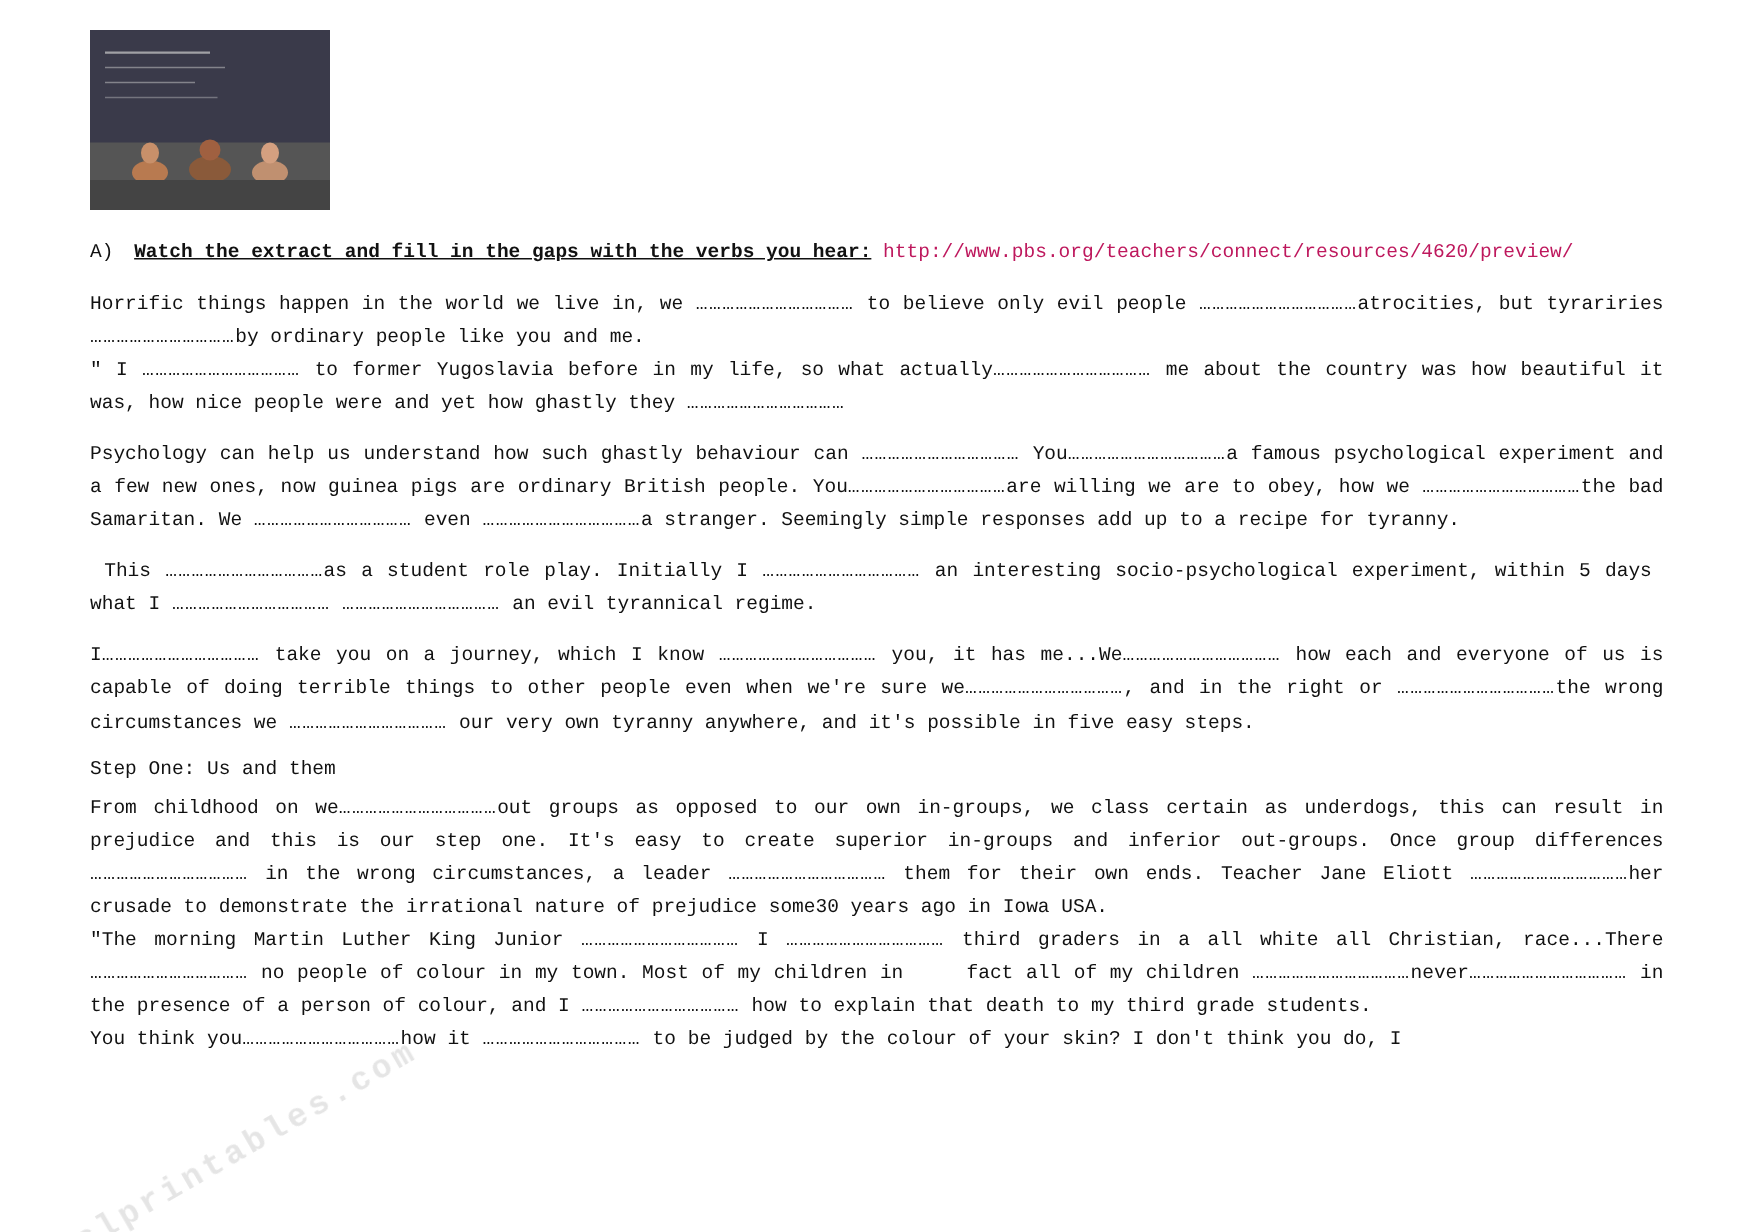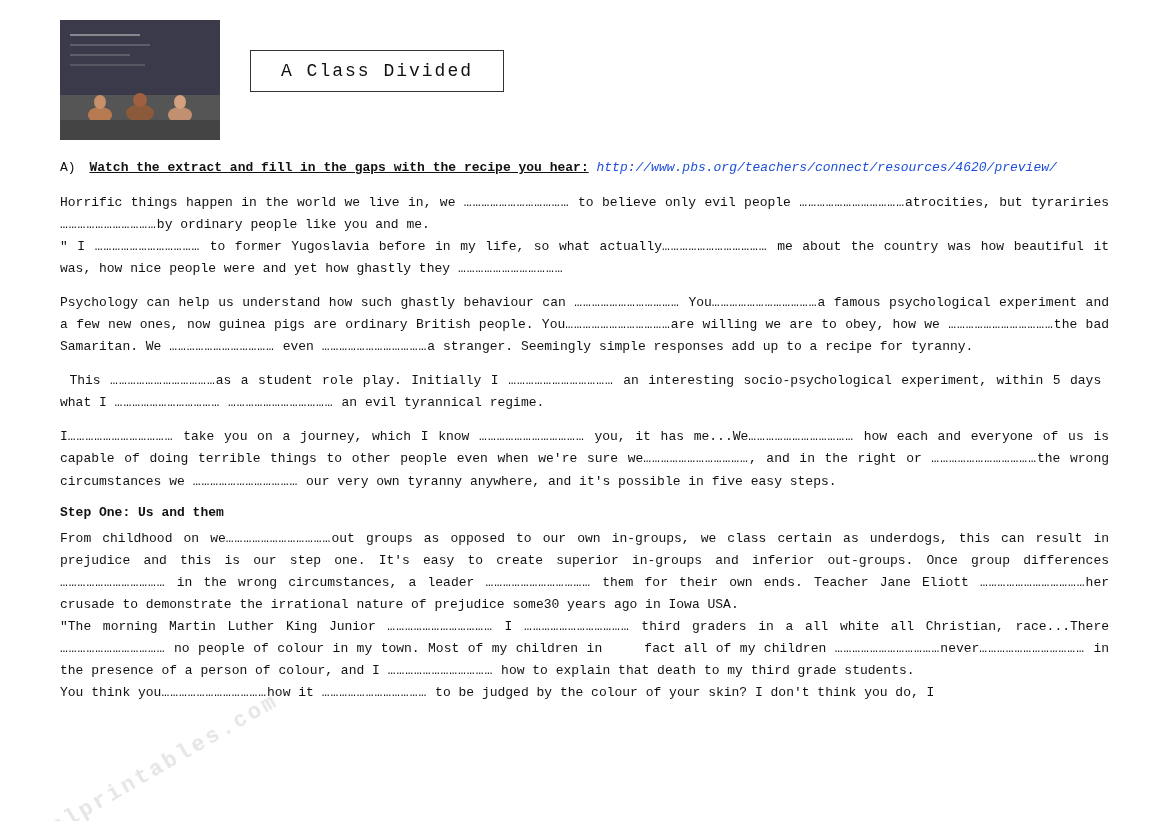--- a/index.html
+++ b/index.html
@@ -52,44 +52,43 @@
       letter-spacing: 2px;
     }
 
     .instruction-line {
       margin-bottom: 14px;
       font-size: 13px;
       line-height: 1.5;
     }
 
     .instruction-line a {
-      color: #1d4ed8;
+      color: #be185d;
       text-decoration: none;
-      font-style: italic;
     }
 
     .underline-bold {
       font-weight: bold;
       text-decoration: underline;
     }
 
     .label-a {
       font-size: 13px;
       margin-right: 6px;
     }
 
     .paragraph {
       margin-bottom: 12px;
       line-height: 1.7;
       text-align: justify;
       font-family: Liberation Mono, monospace;
     }
 
     .step-heading {
-      font-weight: bold;
+      font-weight: normal;
       margin-bottom: 8px;
       margin-top: 8px;
       font-size: 13px;
     }
 
     .dots {
       letter-spacing: 1px;
       color: #111;
     }
 
@@ -123,30 +122,25 @@
       <ellipse cx="40" cy="95" rx="12" ry="8" fill="#b87a50"></ellipse>
       <ellipse cx="40" cy="82" rx="6" ry="7" fill="#c8906a"></ellipse>
       <ellipse cx="80" cy="93" rx="14" ry="9" fill="#8a5a3a"></ellipse>
       <ellipse cx="80" cy="80" rx="7" ry="7" fill="#a06040"></ellipse>
       <ellipse cx="120" cy="95" rx="12" ry="8" fill="#c09070"></ellipse>
       <ellipse cx="120" cy="82" rx="6" ry="7" fill="#d4a080"></ellipse>
       <rect x="0" y="100" width="160" height="20" fill="#444"></rect>
     </svg>
   </div>
 
-  <div style="display:flex; flex-direction:column; align-items:flex-start; margin-top:10px;">
-    <div class="title-box">
-      <span class="title-text">A Class Divided</span>
-    </div>
-  </div>
 </div>
 
 <div class="instruction-line">
   <span class="label-a">A)</span>
-  <span class="underline-bold">Watch the extract and fill in the gaps with the recipe you hear:</span>
+  <span class="underline-bold">Watch the extract and fill in the gaps with the verbs you hear:</span>
   <span> </span>
   <a href="#">http://www.pbs.org/teachers/connect/resources/4620/preview/</a>
 </div>
 
 <div class="paragraph">
   Horrific things happen in the world we live in, we <span class="dots">………………………………</span> to believe only evil people <span class="dots">………………………………</span>atrocities, but tyrariries <span class="dots">……………………………</span>by ordinary people like you and me.<br>
   " I <span class="dots">………………………………</span> to former Yugoslavia before in my life, so what actually<span class="dots">………………………………</span> me about the country was how beautiful it was, how nice people were and yet how ghastly they <span class="dots">………………………………</span>
 </div>
 
 <div class="paragraph">

